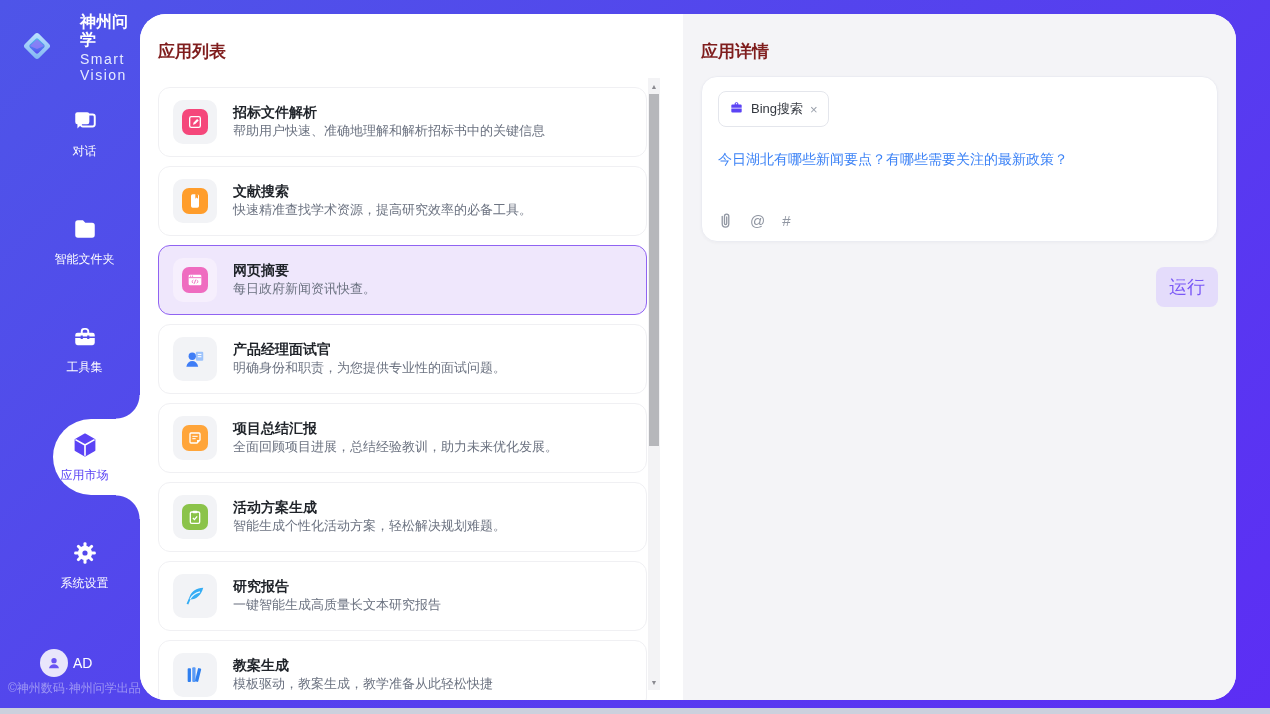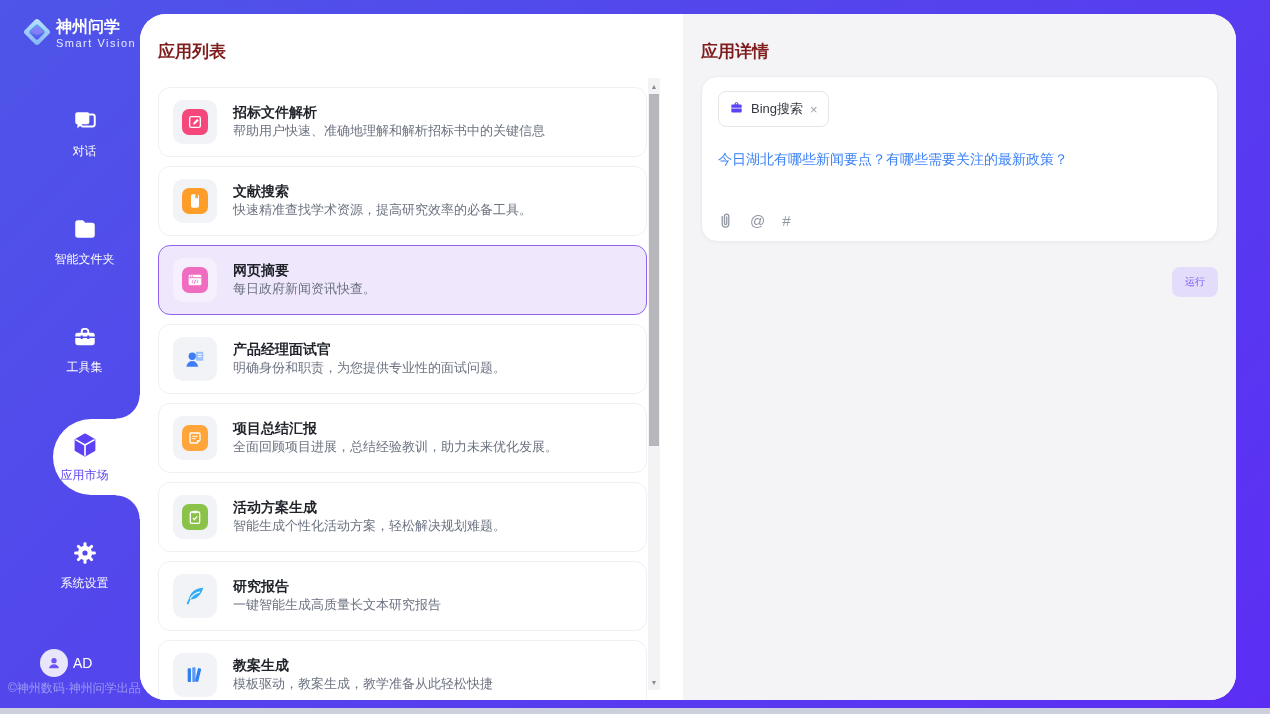--- a/index.html
+++ b/index.html
@@ -7,24 +7,24 @@
     width:1270px;height:714px;position:relative;overflow:hidden;
     font-family:"Liberation Sans","DejaVu Sans",sans-serif;
     background:#ccd0dd;
   }
   .app{position:absolute;left:0;top:0;right:0;bottom:6px;
     background:linear-gradient(135deg,#4e55e8 0%,#5c2ef4 100%);}
   .bottom-strip{position:absolute;left:0;right:0;bottom:0;height:6px;background:#ccd0dd;}
 
   
   .sidebar{position:absolute;left:0;top:0;width:140px;bottom:0;}
-  .logo{display:flex;align-items:center;gap:0;padding:13px 0 0 18px;}
+  .logo{display:flex;align-items:center;gap:24px;padding:13px 0 0 18px;}
   .logo-text{display:flex;flex-direction:column;line-height:1.15;}
   .logo-title{font-size:16px;font-weight:700;color:#fff;}
-  .logo-sub{font-size:11px;color:#e6ebff;letter-spacing:1.5px;margin-top:1px;}
+  .logo-sub{font-size:14px;color:#e6ebff;letter-spacing:1.5px;margin-top:1px;}
   .nav{position:absolute;top:79px;left:0;right:0;}
   .nav-item{height:108px;display:flex;flex-direction:column;align-items:center;
     justify-content:center;gap:8px;color:#fff;font-size:12px;position:relative;cursor:pointer;margin-left:29px;}
   .nav-item .ic{width:28px;height:28px;display:flex;align-items:center;justify-content:center;position:relative;z-index:1;}
   .nav-item .lbl{position:relative;z-index:1;}
   .lbl.underlined{}
   .nav-item.active{color:#5b43f5;}
   .active-bg{position:absolute;left:24px;right:0;top:16px;bottom:16px;background:#fff;
     border-radius:38px 0 0 38px;}
   .active-bg::before{content:"";position:absolute;right:0;top:-24px;width:24px;height:24px;
@@ -73,21 +73,21 @@
     box-shadow:0 1px 3px rgba(40,40,80,.04);}
   .tag{display:inline-flex;align-items:center;gap:7px;height:30px;padding:2px 10px;
     border:1px solid #e4e6ec;border-radius:8px;background:#fff;align-self:flex-start;cursor:pointer;}
   .tag-label{font-size:13px;color:#33373f;}
   .tag-close{font-size:13px;color:#9aa0ab;cursor:pointer;line-height:1;}
   .query{margin-top:24px;font-size:14px;color:#3b82f6;}
   .icon-row{margin-top:auto;display:flex;align-items:center;gap:17px;color:#9096a2;}
   .txt-ic{font-size:15px;cursor:pointer;}
   .clip{cursor:pointer;display:flex;}
   .run-row{display:flex;justify-content:flex-end;margin-top:25px;}
-  .run-btn{background:#e4dcfb;color:#7a58f6;font-size:10px;border:none;border-radius:8px;
+  .run-btn{background:#e4dcfb;color:#7a58f6;font-size:18px;border:none;border-radius:8px;
     padding:8px 13px;cursor:pointer;font-family:inherit;}
 </style>
 </head>
 <body>
 
 <div class="app">
 
   <div class="sidebar">
     <div class="logo">
       <span>

